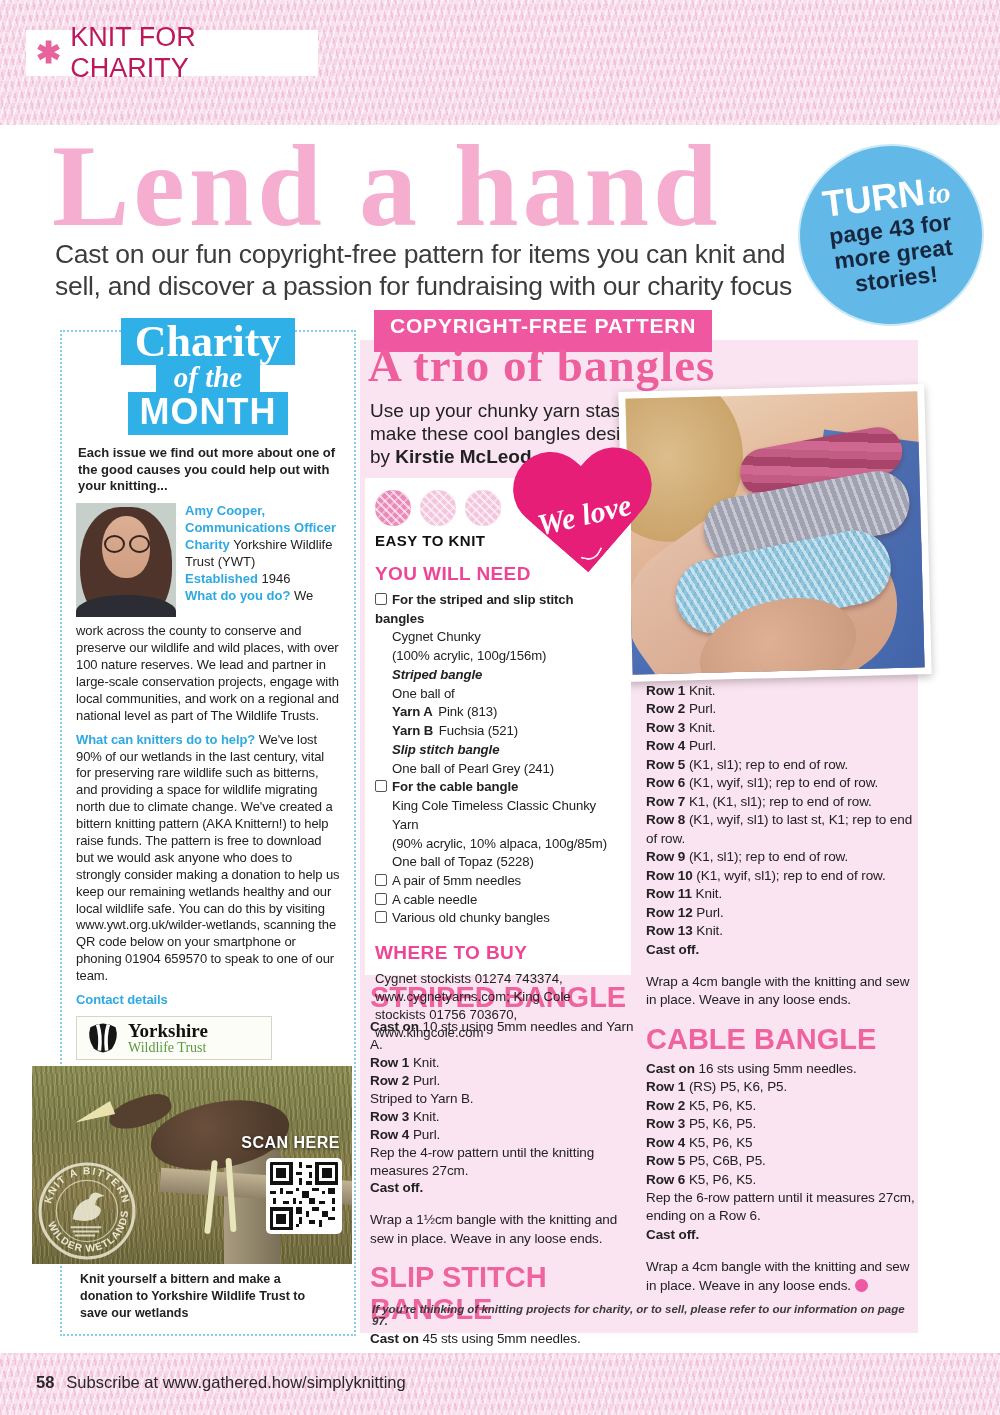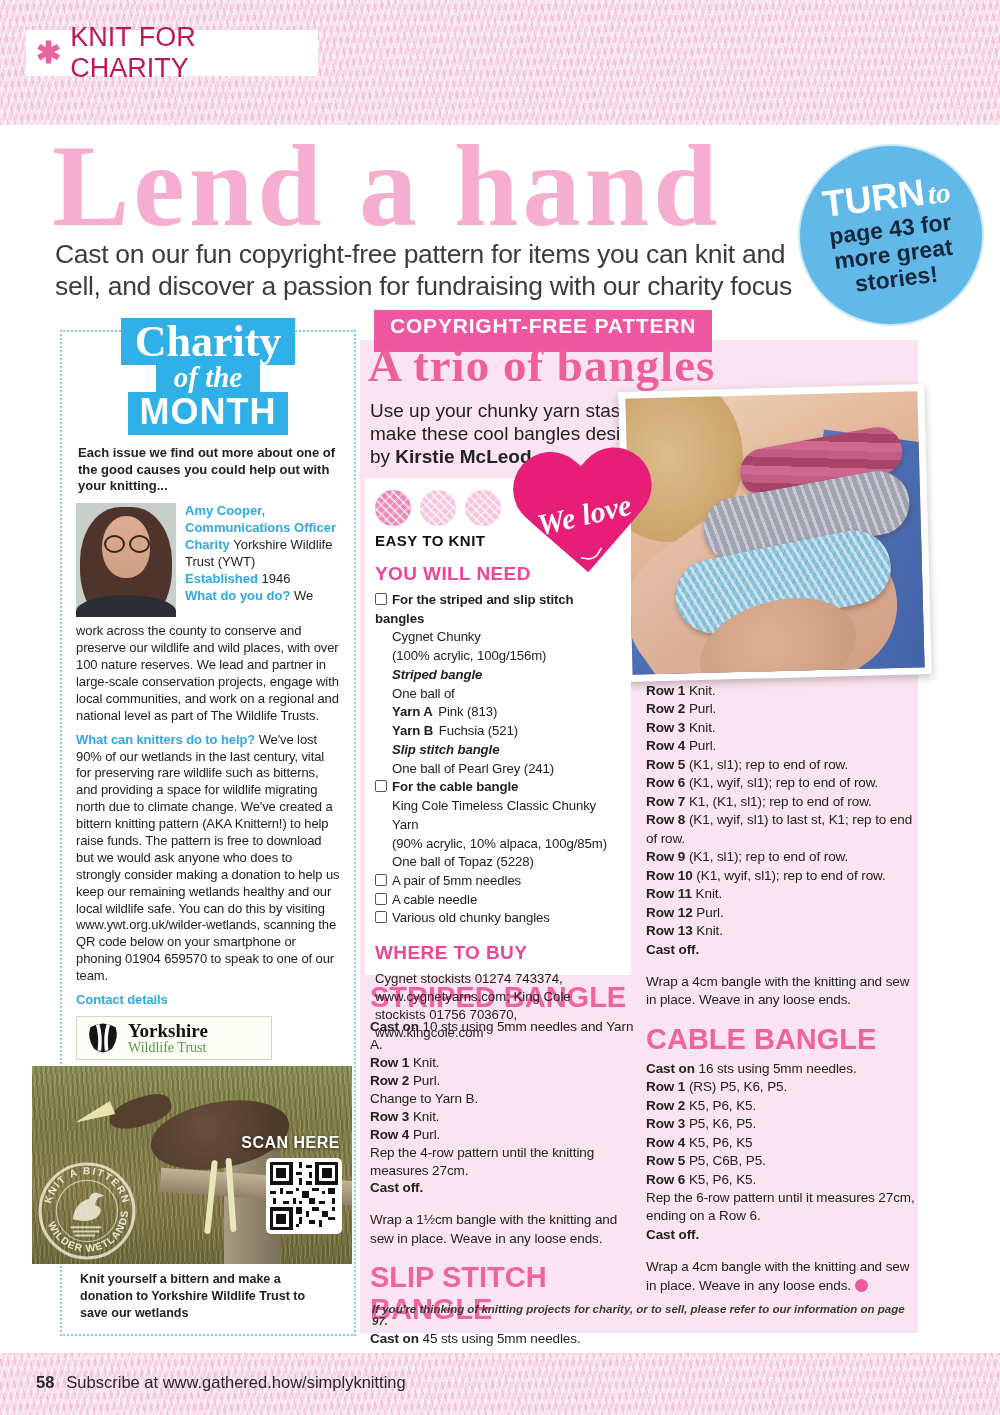--- a/index.html
+++ b/index.html
@@ -300,21 +300,21 @@
         <span class="bangle b3"></span>
         <span class="fist"></span>
       </div>
     </figure>
 
     <div class="col mid-col">
       <h3 class="sec-h">STRIPED BANGLE</h3>
       <div class="iline"><b>Cast on</b> <span>10 sts using 5mm needles and Yarn A.</span></div>
       <div class="iline"><b>Row 1</b> <span>Knit.</span></div>
       <div class="iline"><b>Row 2</b> <span>Purl.</span></div>
-      <div class="iline"><span>Change to Yarn B.</span></div>
+      <div class="iline"><span>Striped to Yarn B.</span></div>
       <div class="iline"><b>Row 3</b> <span>Knit.</span></div>
       <div class="iline"><b>Row 4</b> <span>Purl.</span></div>
       <div class="iline"><span>Rep the 4-row pattern until the knitting measures 27cm.</span></div>
       <div class="iline"><b>Cast off.</b></div>
       <p class="wrap-p">Wrap a 1½cm bangle with the knitting and sew in place. Weave in any loose ends.</p>
       <h3 class="sec-h mt">SLIP STITCH BANGLE</h3>
       <div class="iline"><b>Cast on</b> <span>45 sts using 5mm needles.</span></div>
     </div>
 
     <div class="col right-col">

